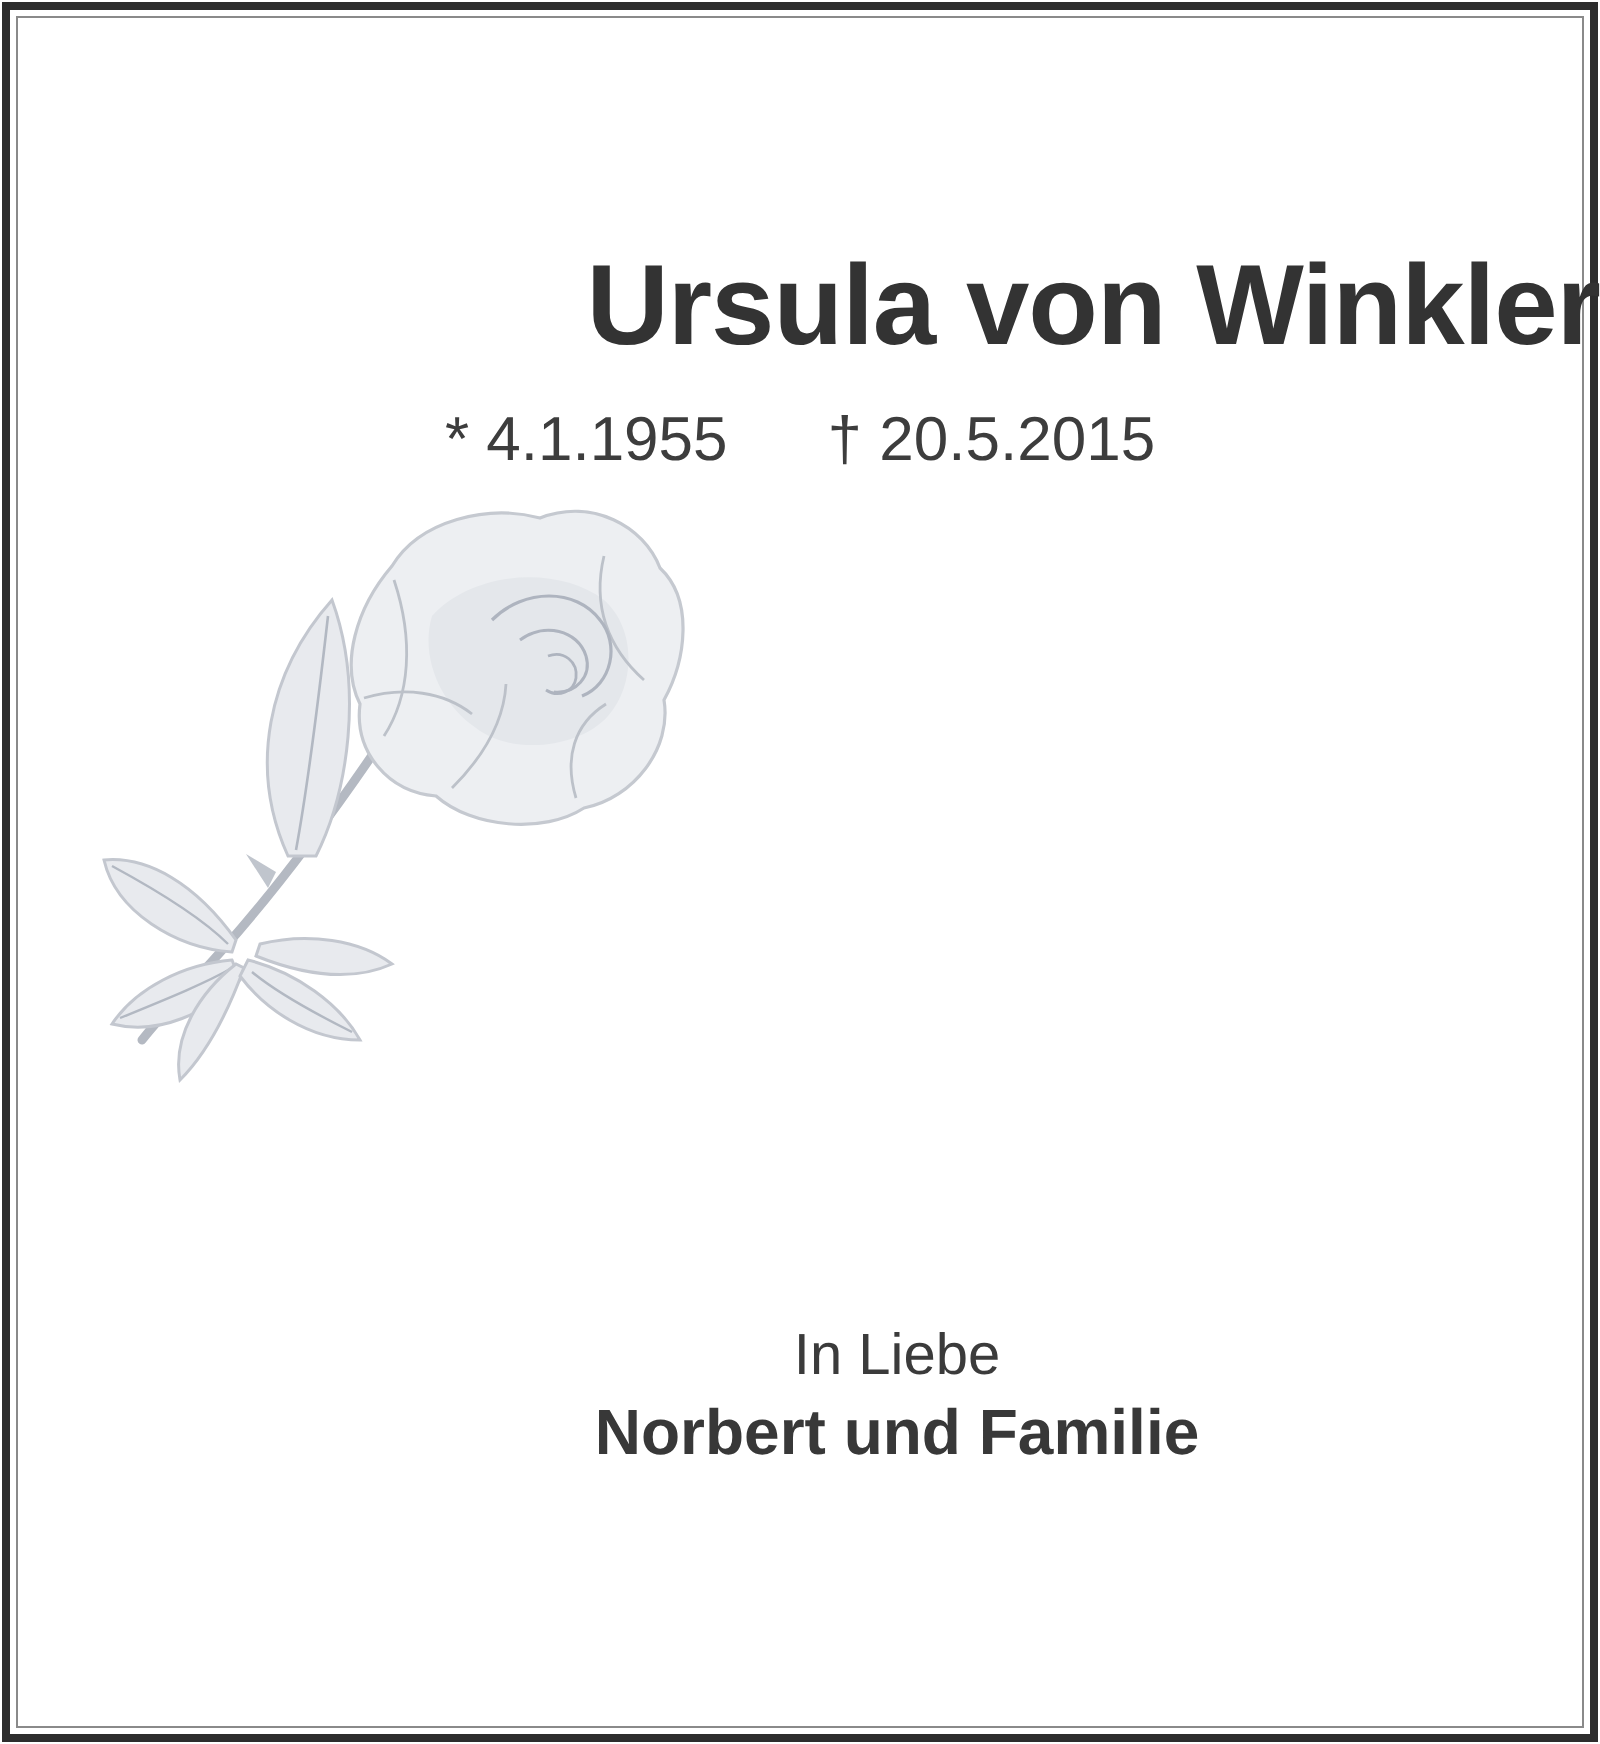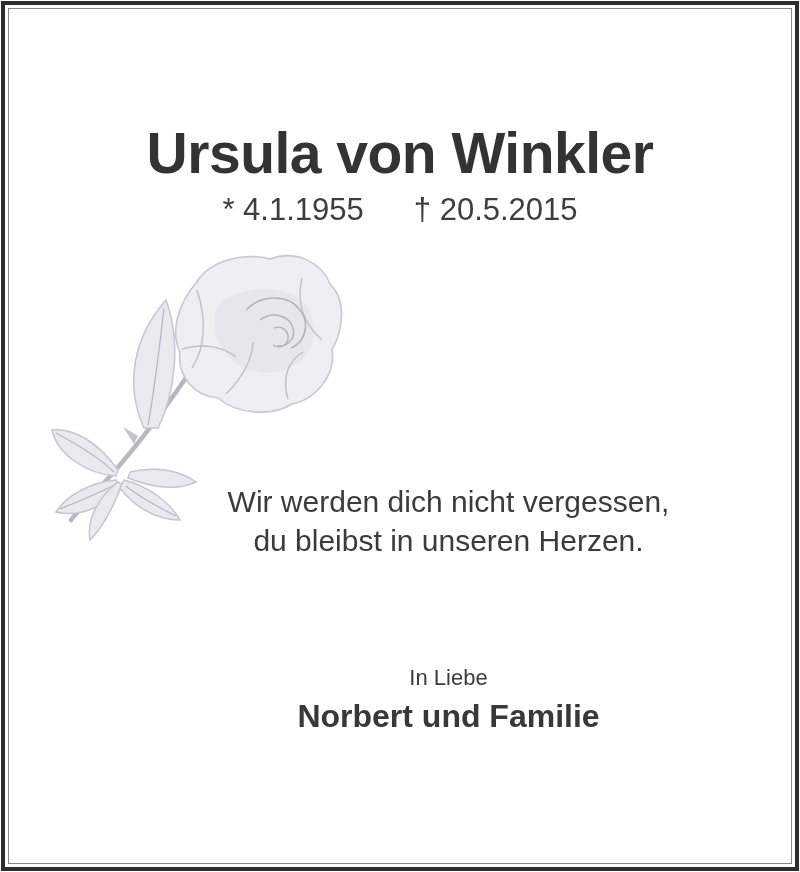--- a/index.html
+++ b/index.html
@@ -28,30 +28,30 @@
     position: absolute;
     inset: 8px;
     border: 1px solid #8a8a8a;
     pointer-events: none;
   }
   .deceased-name {
     position: absolute;
     top: 120px;
     left: 0;
     width: 100%;
-    text-align: center;
+    text-align: right;
     font-size: 57px;
     font-weight: bold;
     letter-spacing: -0.5px;
     color: #333333;
     white-space: nowrap;
   }
   .dates-row {
     position: absolute;
-    top: 192px;
+    top: 202px;
     left: 0;
     width: 100%;
     display: flex;
     justify-content: center;
     gap: 50px;
     font-size: 31px;
     color: #3d3d3d;
   }
   .rose-box {
     position: absolute;
@@ -77,21 +77,21 @@
   }
   .closing-block {
     position: absolute;
     top: 662px;
     left: 196px;
     width: 505px;
     text-align: center;
     color: #3b3b3b;
   }
   .closing-line {
-    font-size: 22px;
+    font-size: 29px;
     line-height: 32px;
   }
   .signature-line {
     margin-top: 4px;
     font-size: 32px;
     font-weight: bold;
     color: #383838;
   }
 </style>
 </head>
@@ -142,23 +142,19 @@
       <path d="M180,146 C196,130 206,112 207,94" fill="none" stroke="#bcc1c9" stroke-width="1.4"></path>
       <path d="M242,151 C236,131 241,114 257,104" fill="none" stroke="#bcc1c9" stroke-width="1.4"></path>
       <path d="M136,101 C156,95 176,98 190,109" fill="none" stroke="#bcc1c9" stroke-width="1.4"></path>
 
       <path d="M200,62 C216,46 242,46 254,62 C264,74 260,94 245,100" fill="none" stroke="#aeb4bf" stroke-width="1.6"></path>
       <path d="M214,72 C226,63 243,67 247,80 C250,90 242,99 231,98" fill="none" stroke="#aeb4bf" stroke-width="1.5"></path>
       <path d="M228,80 C236,77 243,83 242,91 C241,98 233,101 227,97" fill="none" stroke="#aeb4bf" stroke-width="1.4"></path>
     </svg>
   </div>
 
-  <div class="message-block">
-    <div>Wir werden dich nicht vergessen,</div>
-    <div>du bleibst in unseren Herzen.</div>
-  </div>
 
   <div class="closing-block">
     <div class="closing-line">In Liebe</div>
     <div class="signature-line">Norbert und Familie</div>
   </div>
 
 </div>
 
 </body></html>

